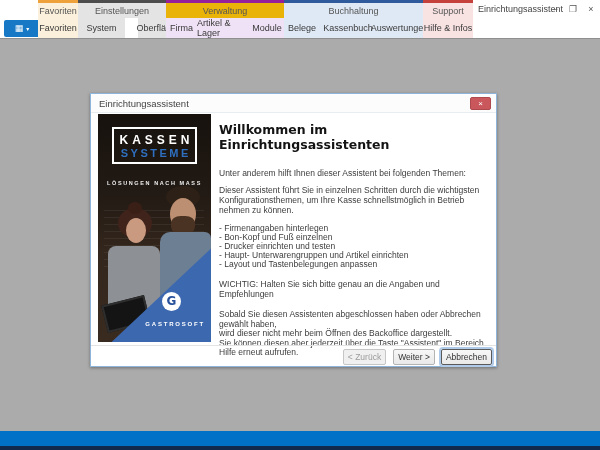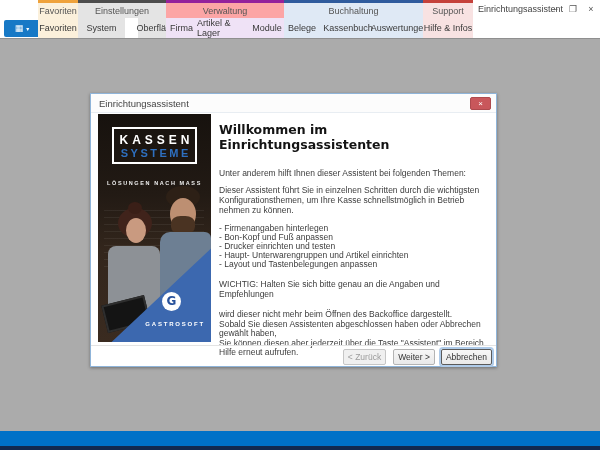--- a/index.html
+++ b/index.html
@@ -6,21 +6,21 @@
   html,body { width:600px; height:450px; overflow:hidden;
     font-family:"Liberation Sans","DejaVu Sans",sans-serif; }
   .screen { position:relative; width:600px; height:450px; background:#ffffff; }
 
   
   .ribbon { position:absolute; left:0; top:0; width:600px; height:38px; background:#fff; }
   .cat { position:absolute; top:0; height:18px; font-size:9px; color:#555;
     display:flex; align-items:center; justify-content:center; border-top:3px solid transparent; }
   .cat-fav  { left:38px;  width:40px;  border-top-color:#EFA23B; background:#FBF0DB; }
   .cat-ein  { left:78px;  width:88px;  border-top-color:#4D4D4D; background:#E4E4E4; }
-  .cat-ver  { left:166px; width:118px; border-top-color:#94219B; background:#fca5a5; }
+  .cat-ver  { left:166px; width:118px; border-top-color:#94219B; background:#eab308; }
   .cat-buc  { left:284px; width:139px; border-top-color:#2F5B9D; background:#DFE9F5; }
   .cat-sup  { left:423px; width:50px;  border-top-color:#C5413B; background:#F8E2E2; }
 
   .tab { position:absolute; top:18px; height:20px; font-size:9px; color:#3a3a3a;
     display:flex; align-items:center; justify-content:center; cursor:default; }
   .bg-fav { background:#FBF0DB; } .bg-ein { background:#E4E4E4; }
   .bg-ver { background:#EFE2F6; } .bg-buc { background:#DFE9F5; } .bg-sup { background:#F8E2E2; }
   .t-favoriten { left:38px; width:40px; }
   .t-system { left:78px; width:47px; }
   .t-oberflaeche { left:138px; width:41px;text-align:center; }
@@ -180,29 +180,29 @@
       <div class="g-circle">G</div>
       <div class="brand-name">GASTROSOFT</div>
     </div>
 
     <div class="wizard-text">
       <h1>Willkommen im Einrichtungsassistenten</h1>
       <div class="pt p2">Unter anderem hilft Ihnen dieser Assistent bei folgenden Themen:</div>
       <div class="pt p1">Dieser Assistent führt Sie in einzelnen Schritten durch die wichtigsten Konfigurationsthemen, um Ihre Kasse schnellstmöglich in Betrieb nehmen zu können.</div>
       <ul class="bullets">
         <li>- Firmenangaben hinterlegen</li>
-        <li>- Bon-Kopf und Fuß anpassen</li>
+        <li>- Bon-Kopf und Fuß einzelnen</li>
         <li>- Drucker einrichten und testen</li>
         <li>- Haupt- Unterwarengruppen und Artikel einrichten</li>
         <li>- Layout und Tastenbelegungen anpassen</li>
       </ul>
       <div class="pt p3">WICHTIG: Halten Sie sich bitte genau an die Angaben und Empfehlungen</div>
       <div class="pt p4">
+        <div>Sobald Sie diesen Assistenten abgeschlossen haben oder Abbrechen gewählt haben,</div>
         <div>wird dieser nicht mehr beim Öffnen des Backoffice dargestellt.</div>
-        <div>Sobald Sie diesen Assistenten abgeschlossen haben oder Abbrechen gewählt haben,</div>
         <div>Sie können diesen aber jederzeit über die Taste "Assistent" im Bereich Hilfe erneut aufrufen.</div>
       </div>
     </div>
 
     <div class="btnbar">
       <button class="btn btn-back" disabled="">&lt; Zurück</button>
       <button class="btn btn-next">Weiter &gt;</button>
       <button class="btn btn-cancel">Abbrechen</button>
     </div>
   </div>

